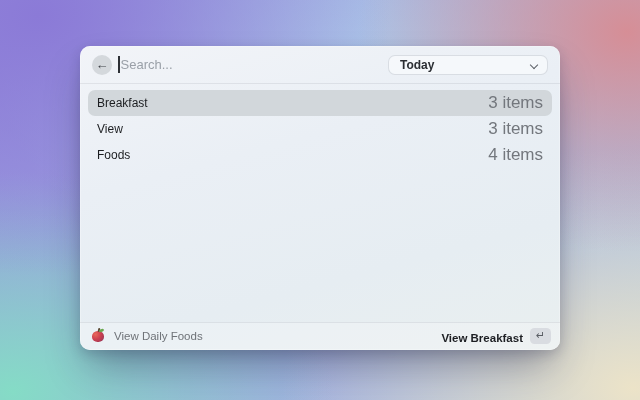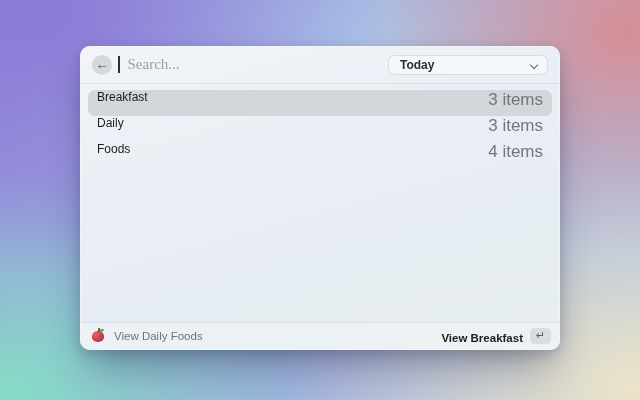--- a/index.html
+++ b/index.html
@@ -58,26 +58,26 @@
   .caret {
     width: 1.5px; height: 17px;
     background: #2d3035;
     margin-left: 6px;
     flex: 0 0 1.5px;
   }
   .search-input {
     border: none;
     outline: none;
     background: transparent;
-    font-family: Liberation Serif, serif;
-    font-size: 15px;
+    font-family: Liberation Sans, sans-serif;
+    font-size: 13px;
     color: #2d3035;
     flex: 1 1 auto;
     min-width: 0;
-    padding-left: 8px;
+    padding-left: 1px;
   }
   .search-input::placeholder { color: #9aa0a8; opacity: 1; }
 
   .dropdown {
     margin-left: auto;
     flex: 0 0 160px;
     width: 160px;
     height: 20px;
     border-radius: 7px;
     background: rgba(252, 253, 255, 0.6);
@@ -109,21 +109,21 @@
   }
 
   
   .list {
     padding: 6px 8px 0 8px;
     flex: 1 1 auto;
   }
   .row {
     height: 26px;
     display: flex;
-    align-items: flex-start;
+    align-items: center;
     justify-content: space-between;
     padding: 0 9px;
     border-radius: 7px;
     cursor: pointer;
   }
   .row.selected { background: #d2d7db; }
   .row-label {
     font-size: 12px;
     font-weight: 500;
     color: #1c1e21;
@@ -217,21 +217,21 @@
       <span class="chevron-down"></span>
     </div>
   </div>
 
   <div class="list">
     <div class="row selected">
       <span class="row-label">Breakfast</span>
       <span class="row-detail">3 items</span>
     </div>
     <div class="row">
-      <span class="row-label">Daily</span>
+      <span class="row-label">View</span>
       <span class="row-detail">3 items</span>
     </div>
     <div class="row">
       <span class="row-label">Foods</span>
       <span class="row-detail">4 items</span>
     </div>
   </div>
 
   <div class="footer">
     <div class="app-icon">

